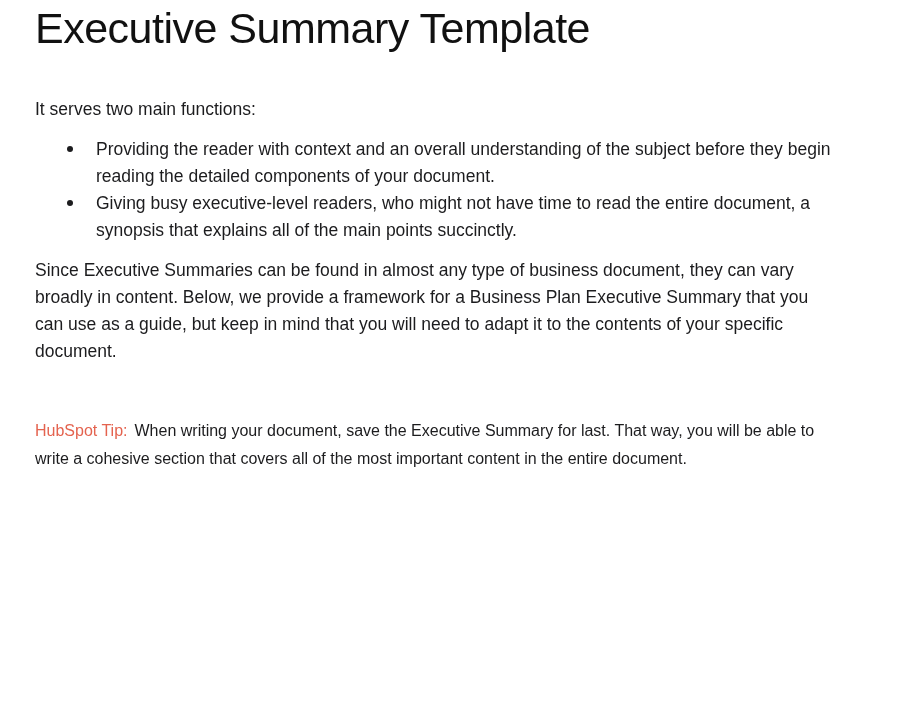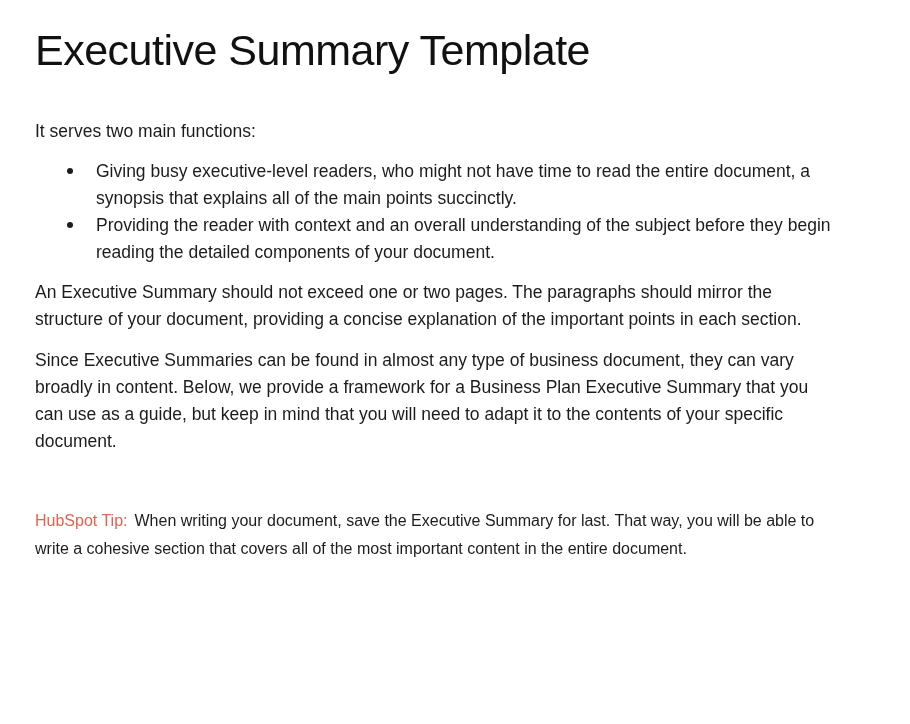--- a/index.html
+++ b/index.html
@@ -12,21 +12,21 @@
     height: 724px;
     overflow: hidden;
     font-family: "Liberation Sans", "DejaVu Sans", sans-serif;
     color: #1c1c1e;
     -webkit-font-smoothing: antialiased;
   }
   .doc {
     box-sizing: border-box;
     width: 882px;
     height: 724px;
-    padding: 24px 50px 0 35px;
+    padding: 2px 50px 0 35px;
     background: #ffffff;
   }
   .page-title {
     margin: 0 0 42px 0;
     font-size: 43px;
     font-weight: 400;
     letter-spacing: -0.5px;
     line-height: 52px;
     color: #111111;
   }
@@ -82,24 +82,23 @@
 <div class="doc">
 
   <h1 class="page-title">Executive Summary Template</h1>
 
   <div class="body-copy">
 
 
     <p class="para lead">It serves two main functions:</p>
 
     <ul class="bullet-list">
+      <li>Providing the reader with context and an overall understanding of the subject before they begin reading the detailed components of your document.</li>
       <li>Giving busy executive-level readers, who might not have time to read the entire document, a synopsis that explains all of the main points succinctly.</li>
-      <li>Providing the reader with context and an overall understanding of the subject before they begin reading the detailed components of your document.</li>
     </ul>
 
-    <p class="para">An Executive Summary should not exceed one or two pages. The paragraphs should mirror the structure of your document, providing a concise explanation of the important points in each section.</p>
 
     <p class="para">Since Executive Summaries can be found in almost any type of business document, they can vary broadly in content. Below, we provide a framework for a Business Plan Executive Summary that you can use as a guide, but keep in mind that you will need to adapt it to the contents of your specific document.</p>
 
     <p class="tip"><span class="tip-label">HubSpot Tip:</span><span>When writing your document, save the Executive Summary for last. That way, you will be able to write a cohesive section that covers all of the most important content in the entire document.</span></p>
 
   </div>
 </div>
 
 </body></html>

